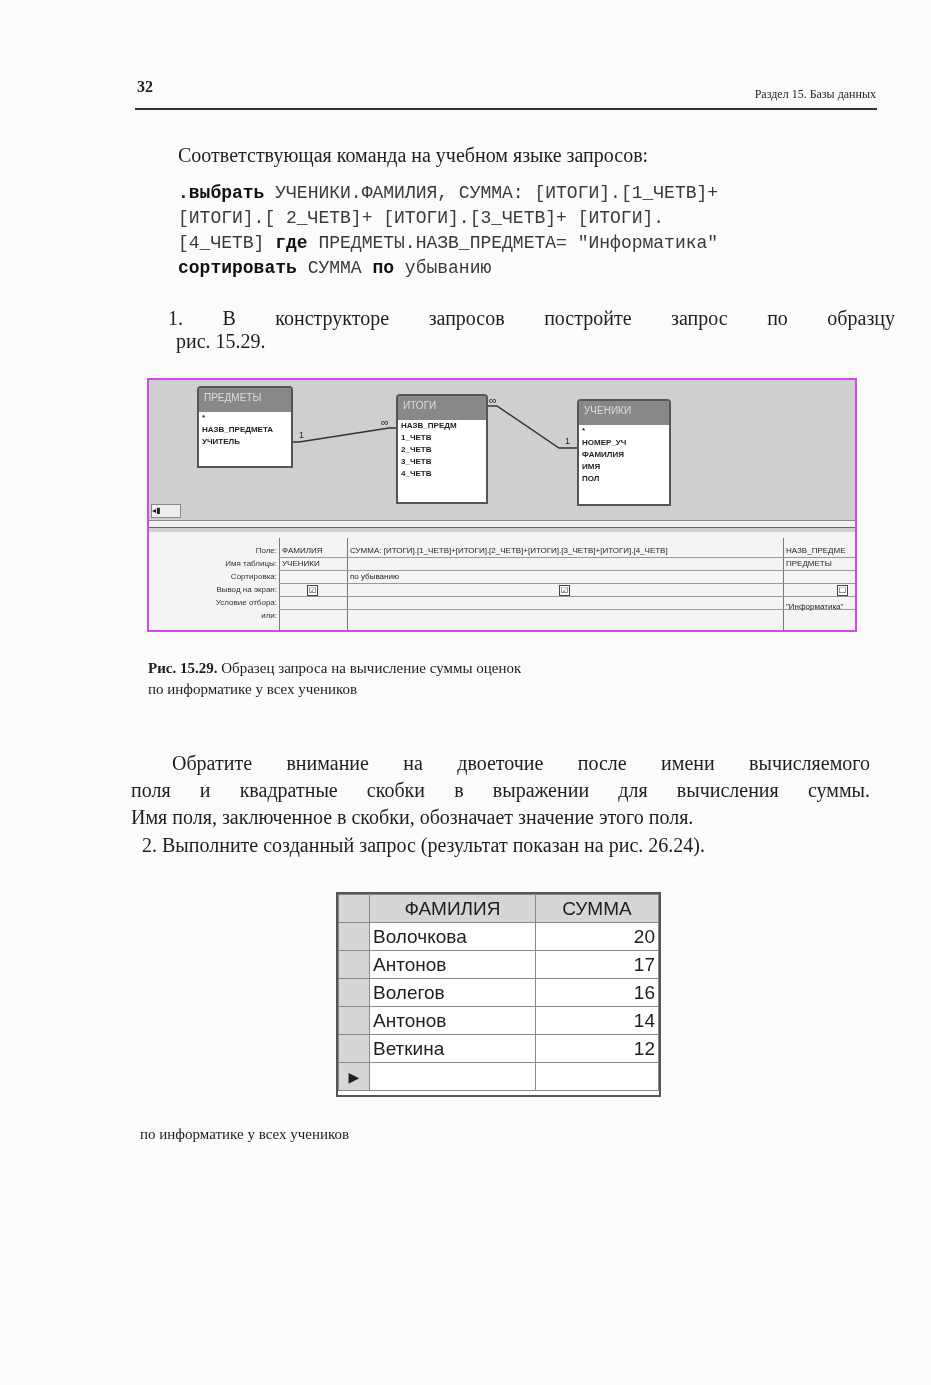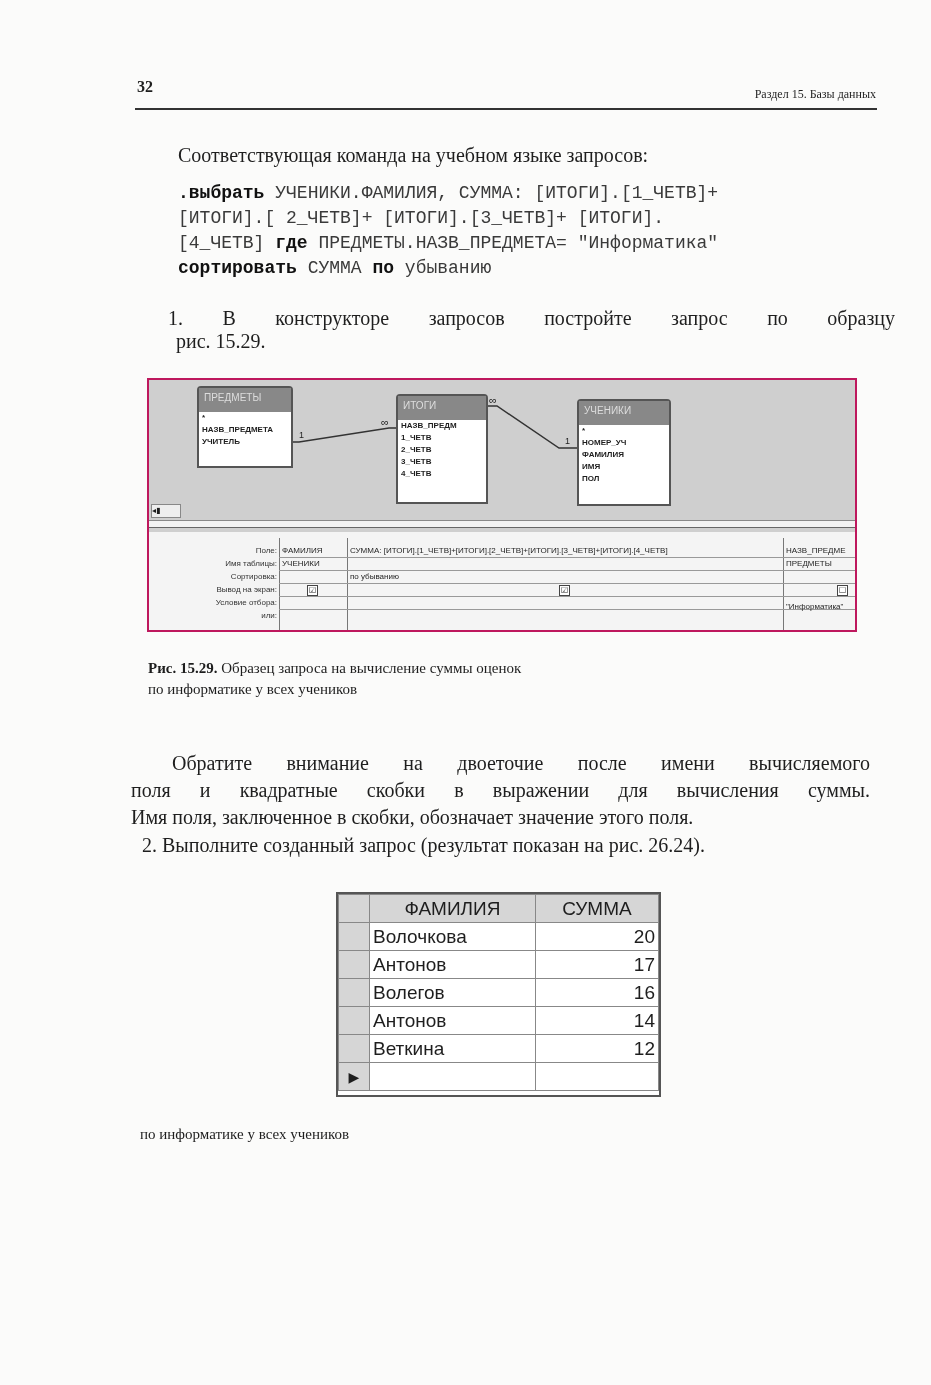--- a/index.html
+++ b/index.html
@@ -8,21 +8,21 @@
   .pnum{left:137px;top:78px;font-size:16px;font-weight:bold;}
   .sect{right:55px;top:87px;font-size:12px;}
   .hrule{left:135px;top:108px;width:742px;height:2px;background:#333;}
   .p{font-size:20px;line-height:26px;}
   .mono{font-family:"Liberation Mono","DejaVu Sans Mono",monospace;font-size:18px;line-height:25px;color:#3a3a3a;}
   .mono b{color:#111;font-weight:bold;}
   .just{text-align:justify;text-align-last:justify;}
   .cap{font-size:15px;line-height:21px;}
   .cap b{font-weight:bold;}
   
-  .qd{left:147px;top:378px;width:710px;height:254px;border:2px solid #be185d;background:#cfcfcf;box-sizing:border-box;font-family:"Liberation Sans","DejaVu Sans",sans-serif;}
+  .qd{left:147px;top:378px;width:710px;height:254px;border:2px solid #d946ef;background:#cfcfcf;box-sizing:border-box;font-family:"Liberation Sans","DejaVu Sans",sans-serif;}
   .tbl{position:absolute;background:#fff;border:2px solid #555;border-radius:4px 4px 0 0;box-sizing:border-box;}
   .tbl .th{background:#888;color:#ddd;font-size:10px;padding:4px 5px;height:24px;box-sizing:border-box;}
   .tbl .f{font-size:8px;font-weight:bold;padding:0 3px;line-height:12px;white-space:nowrap;overflow:hidden;}
   .hscroll{left:2px;top:124px;width:28px;height:12px;background:#eee;border:1px solid #888;font-size:8px;line-height:12px;}
   .split{left:0;top:140px;width:706px;height:6px;background:#f2f2f2;border-top:1px solid #888;border-bottom:1px solid #666;}
   .grid{left:0;top:152px;width:706px;height:98px;background:#f4f4f4;}
   .lab{position:absolute;left:0;width:128px;text-align:right;font-size:8px;line-height:14px;color:#333;}
   .cell{position:absolute;font-size:8px;line-height:14px;white-space:nowrap;overflow:hidden;}
   .vline{position:absolute;width:1px;background:#777;}
   .hl{position:absolute;height:1px;background:#999;left:130px;width:576px;}

